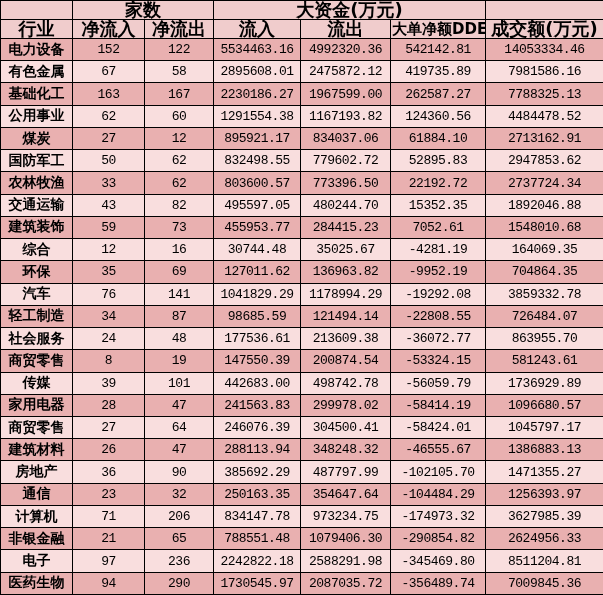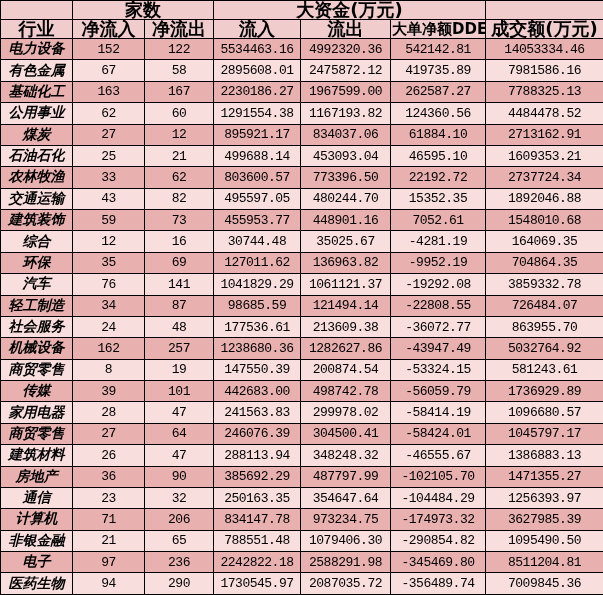--- a/index.html
+++ b/index.html
@@ -35,21 +35,20 @@
     font-size: 18px;
     font-weight: bold;
     line-height: 18px;
   }
   .fundflow thead th.hdr-dde { font-size: 15px; }
   .fundflow tbody tr:nth-child(odd) td { background: var(--row-dark); }
   .fundflow tbody tr:nth-child(even) td { background: var(--row-light); }
   .fundflow td.industry {
     font-weight: bold;
     font-size: 14px;
-    font-style: italic;
   }
   .fundflow td.num {
     font-family: "Liberation Mono", "DejaVu Sans Mono", monospace;
     font-size: 13px;
     letter-spacing: -0.5px;
   }
 </style>
 </head>
 <body>
 
@@ -120,27 +119,27 @@
       <tr>
         <td class="industry">煤炭</td>
         <td class="num">27</td>
         <td class="num">12</td>
         <td class="num">895921.17</td>
         <td class="num">834037.06</td>
         <td class="num">61884.10</td>
         <td class="num">2713162.91</td>
       </tr>
       <tr>
-        <td class="industry">石油石化</td>
-        <td class="num">25</td>
-        <td class="num">21</td>
-        <td class="num">499688.14</td>
-        <td class="num">453093.04</td>
-        <td class="num">46595.10</td>
-        <td class="num">1609353.21</td>
+        <td class="industry">国防军工</td>
+        <td class="num">50</td>
+        <td class="num">62</td>
+        <td class="num">832498.55</td>
+        <td class="num">779602.72</td>
+        <td class="num">52895.83</td>
+        <td class="num">2947853.62</td>
       </tr>
       <tr>
         <td class="industry">农林牧渔</td>
         <td class="num">33</td>
         <td class="num">62</td>
         <td class="num">803600.57</td>
         <td class="num">773396.50</td>
         <td class="num">22192.72</td>
         <td class="num">2737724.34</td>
       </tr>
@@ -151,21 +150,21 @@
         <td class="num">495597.05</td>
         <td class="num">480244.70</td>
         <td class="num">15352.35</td>
         <td class="num">1892046.88</td>
       </tr>
       <tr>
         <td class="industry">建筑装饰</td>
         <td class="num">59</td>
         <td class="num">73</td>
         <td class="num">455953.77</td>
-        <td class="num">448901.16</td>
+        <td class="num">284415.23</td>
         <td class="num">7052.61</td>
         <td class="num">1548010.68</td>
       </tr>
       <tr>
         <td class="industry">综合</td>
         <td class="num">12</td>
         <td class="num">16</td>
         <td class="num">30744.48</td>
         <td class="num">35025.67</td>
         <td class="num">-4281.19</td>
@@ -178,21 +177,21 @@
         <td class="num">127011.62</td>
         <td class="num">136963.82</td>
         <td class="num">-9952.19</td>
         <td class="num">704864.35</td>
       </tr>
       <tr>
         <td class="industry">汽车</td>
         <td class="num">76</td>
         <td class="num">141</td>
         <td class="num">1041829.29</td>
-        <td class="num">1061121.37</td>
+        <td class="num">1178994.29</td>
         <td class="num">-19292.08</td>
         <td class="num">3859332.78</td>
       </tr>
       <tr>
         <td class="industry">轻工制造</td>
         <td class="num">34</td>
         <td class="num">87</td>
         <td class="num">98685.59</td>
         <td class="num">121494.14</td>
         <td class="num">-22808.55</td>
@@ -201,29 +200,20 @@
       <tr>
         <td class="industry">社会服务</td>
         <td class="num">24</td>
         <td class="num">48</td>
         <td class="num">177536.61</td>
         <td class="num">213609.38</td>
         <td class="num">-36072.77</td>
         <td class="num">863955.70</td>
       </tr>
       <tr>
-        <td class="industry">机械设备</td>
-        <td class="num">162</td>
-        <td class="num">257</td>
-        <td class="num">1238680.36</td>
-        <td class="num">1282627.86</td>
-        <td class="num">-43947.49</td>
-        <td class="num">5032764.92</td>
-      </tr>
-      <tr>
         <td class="industry">商贸零售</td>
         <td class="num">8</td>
         <td class="num">19</td>
         <td class="num">147550.39</td>
         <td class="num">200874.54</td>
         <td class="num">-53324.15</td>
         <td class="num">581243.61</td>
       </tr>
       <tr>
         <td class="industry">传媒</td>
@@ -288,21 +278,21 @@
         <td class="num">-174973.32</td>
         <td class="num">3627985.39</td>
       </tr>
       <tr>
         <td class="industry">非银金融</td>
         <td class="num">21</td>
         <td class="num">65</td>
         <td class="num">788551.48</td>
         <td class="num">1079406.30</td>
         <td class="num">-290854.82</td>
-        <td class="num">1095490.50</td>
+        <td class="num">2624956.33</td>
       </tr>
       <tr>
         <td class="industry">电子</td>
         <td class="num">97</td>
         <td class="num">236</td>
         <td class="num">2242822.18</td>
         <td class="num">2588291.98</td>
         <td class="num">-345469.80</td>
         <td class="num">8511204.81</td>
       </tr>

